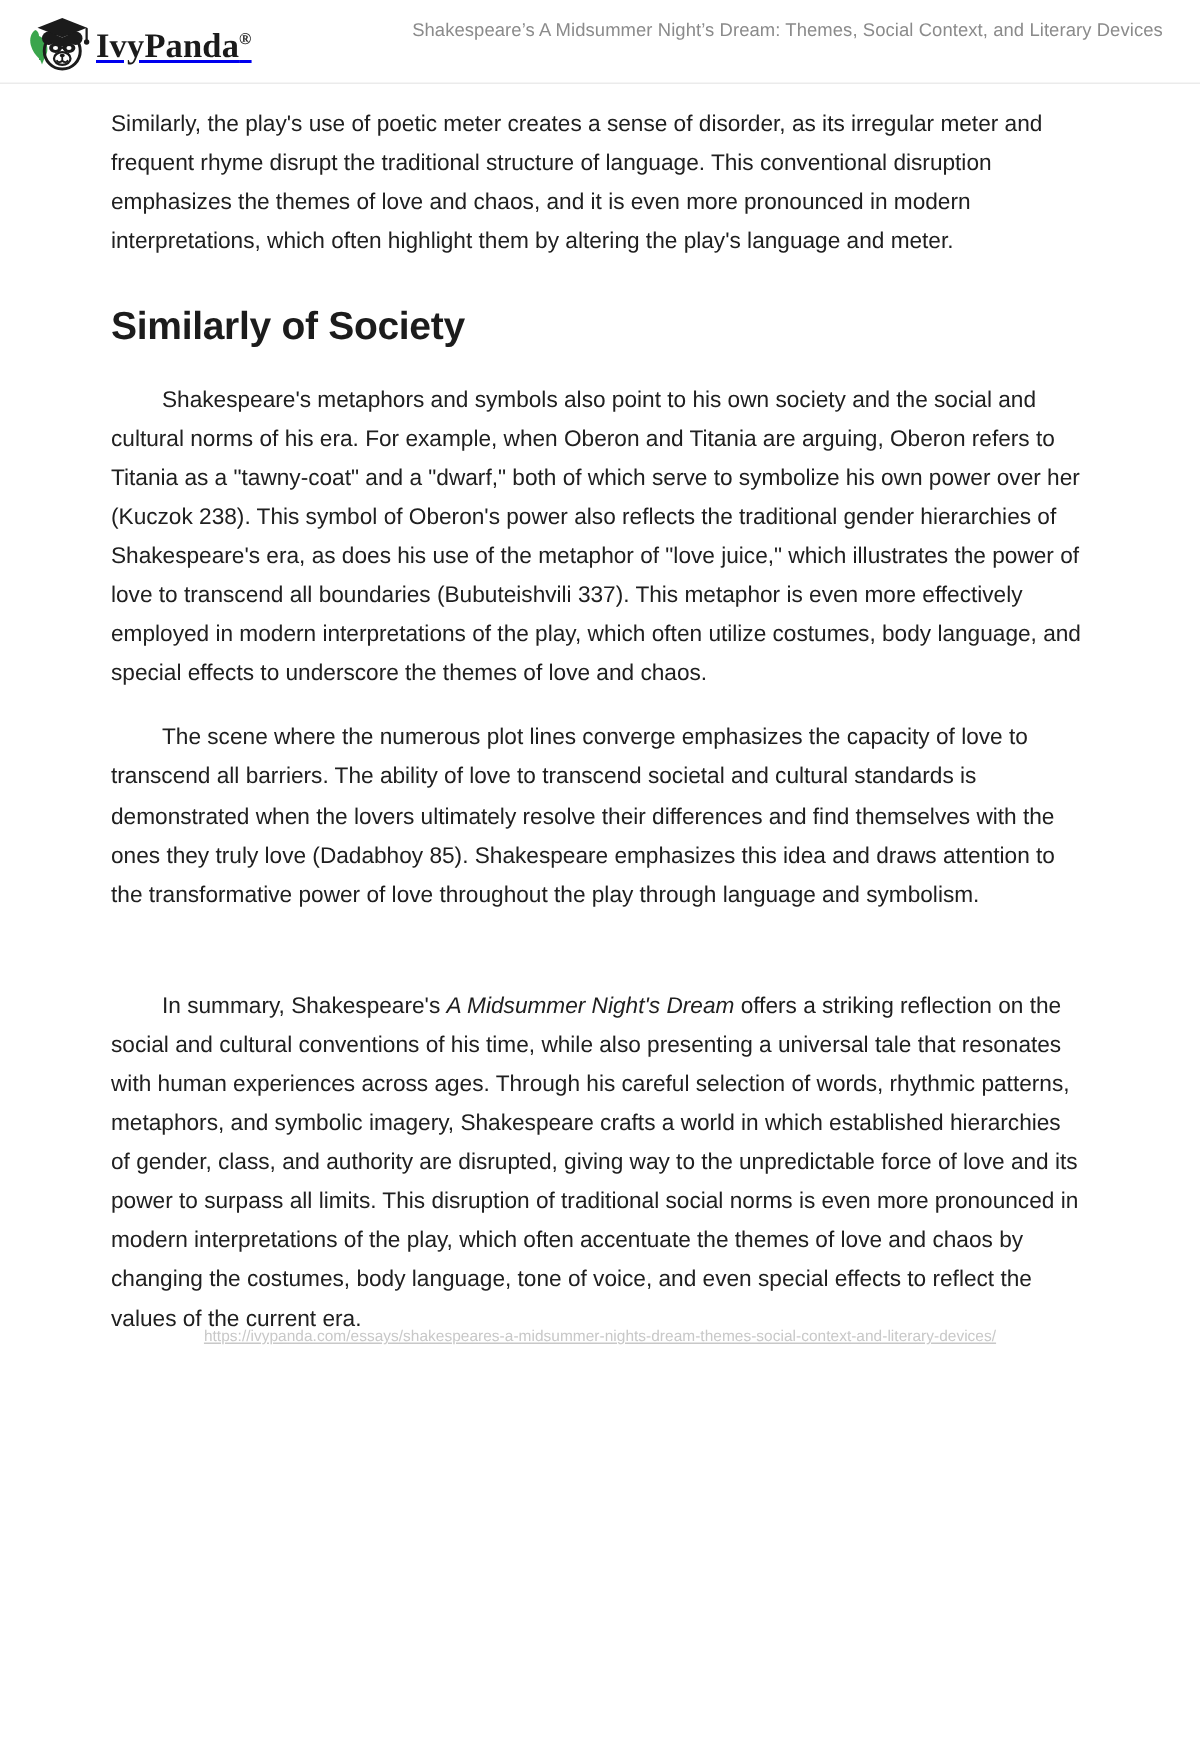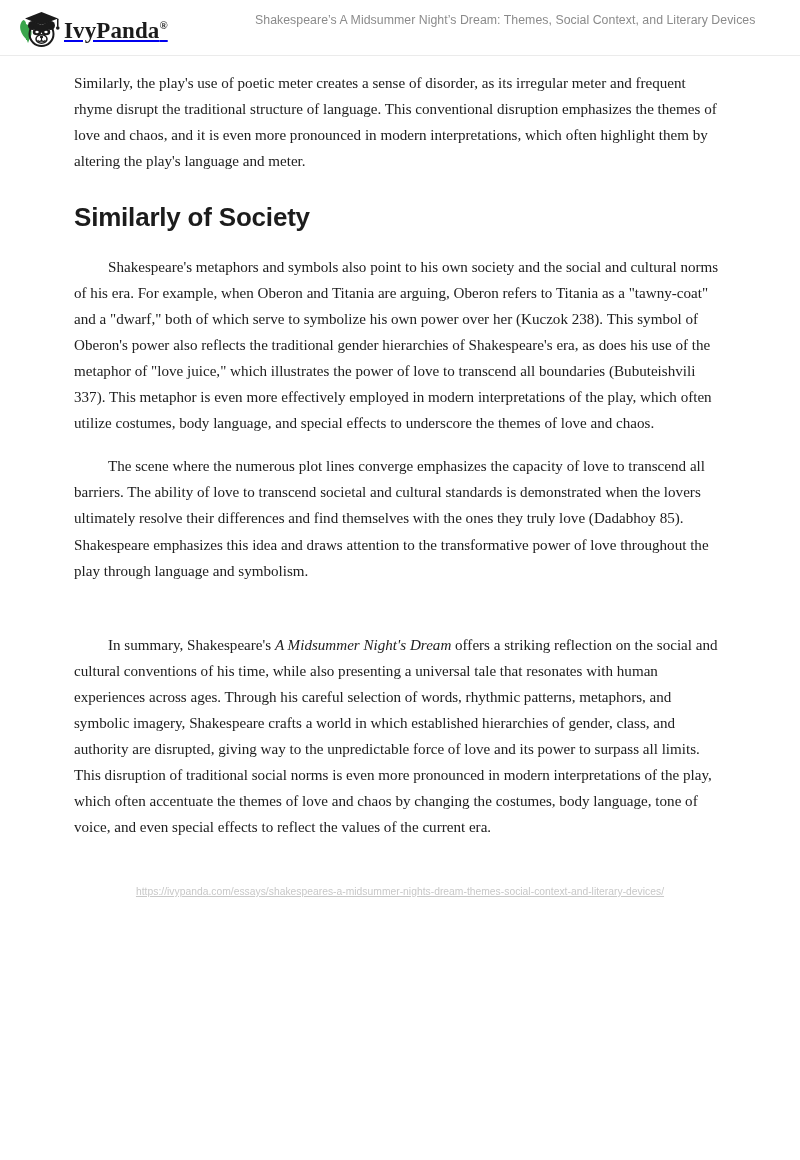--- a/index.html
+++ b/index.html
@@ -63,36 +63,36 @@
   .header-title {
     position: absolute;
     left: 255px;
     top: 13px;
     width: 540px;
     font-size: 12.3px;
     color: #8b8b8b;
     line-height: 1.3;
     white-space: nowrap;
     letter-spacing: 0.05px;
+    text-align: center;
   }
 
   
   .content {
     position: absolute;
     left: 74px;
     top: 70px;
     width: 648px;
   }
   p.body-text {
     margin: 0 0 0 0;
     font-size: 15.1px;
     line-height: 26.1px;
     color: #202020;
     text-align: left;
-    font-family: Liberation Serif, serif;
   }
   p.body-text + p.body-text {
     margin-top: 17px;
   }
   p.indent {
     text-indent: 34px;
   }
   h2.section-heading {
     font-size: 26px;
     font-weight: 700;

